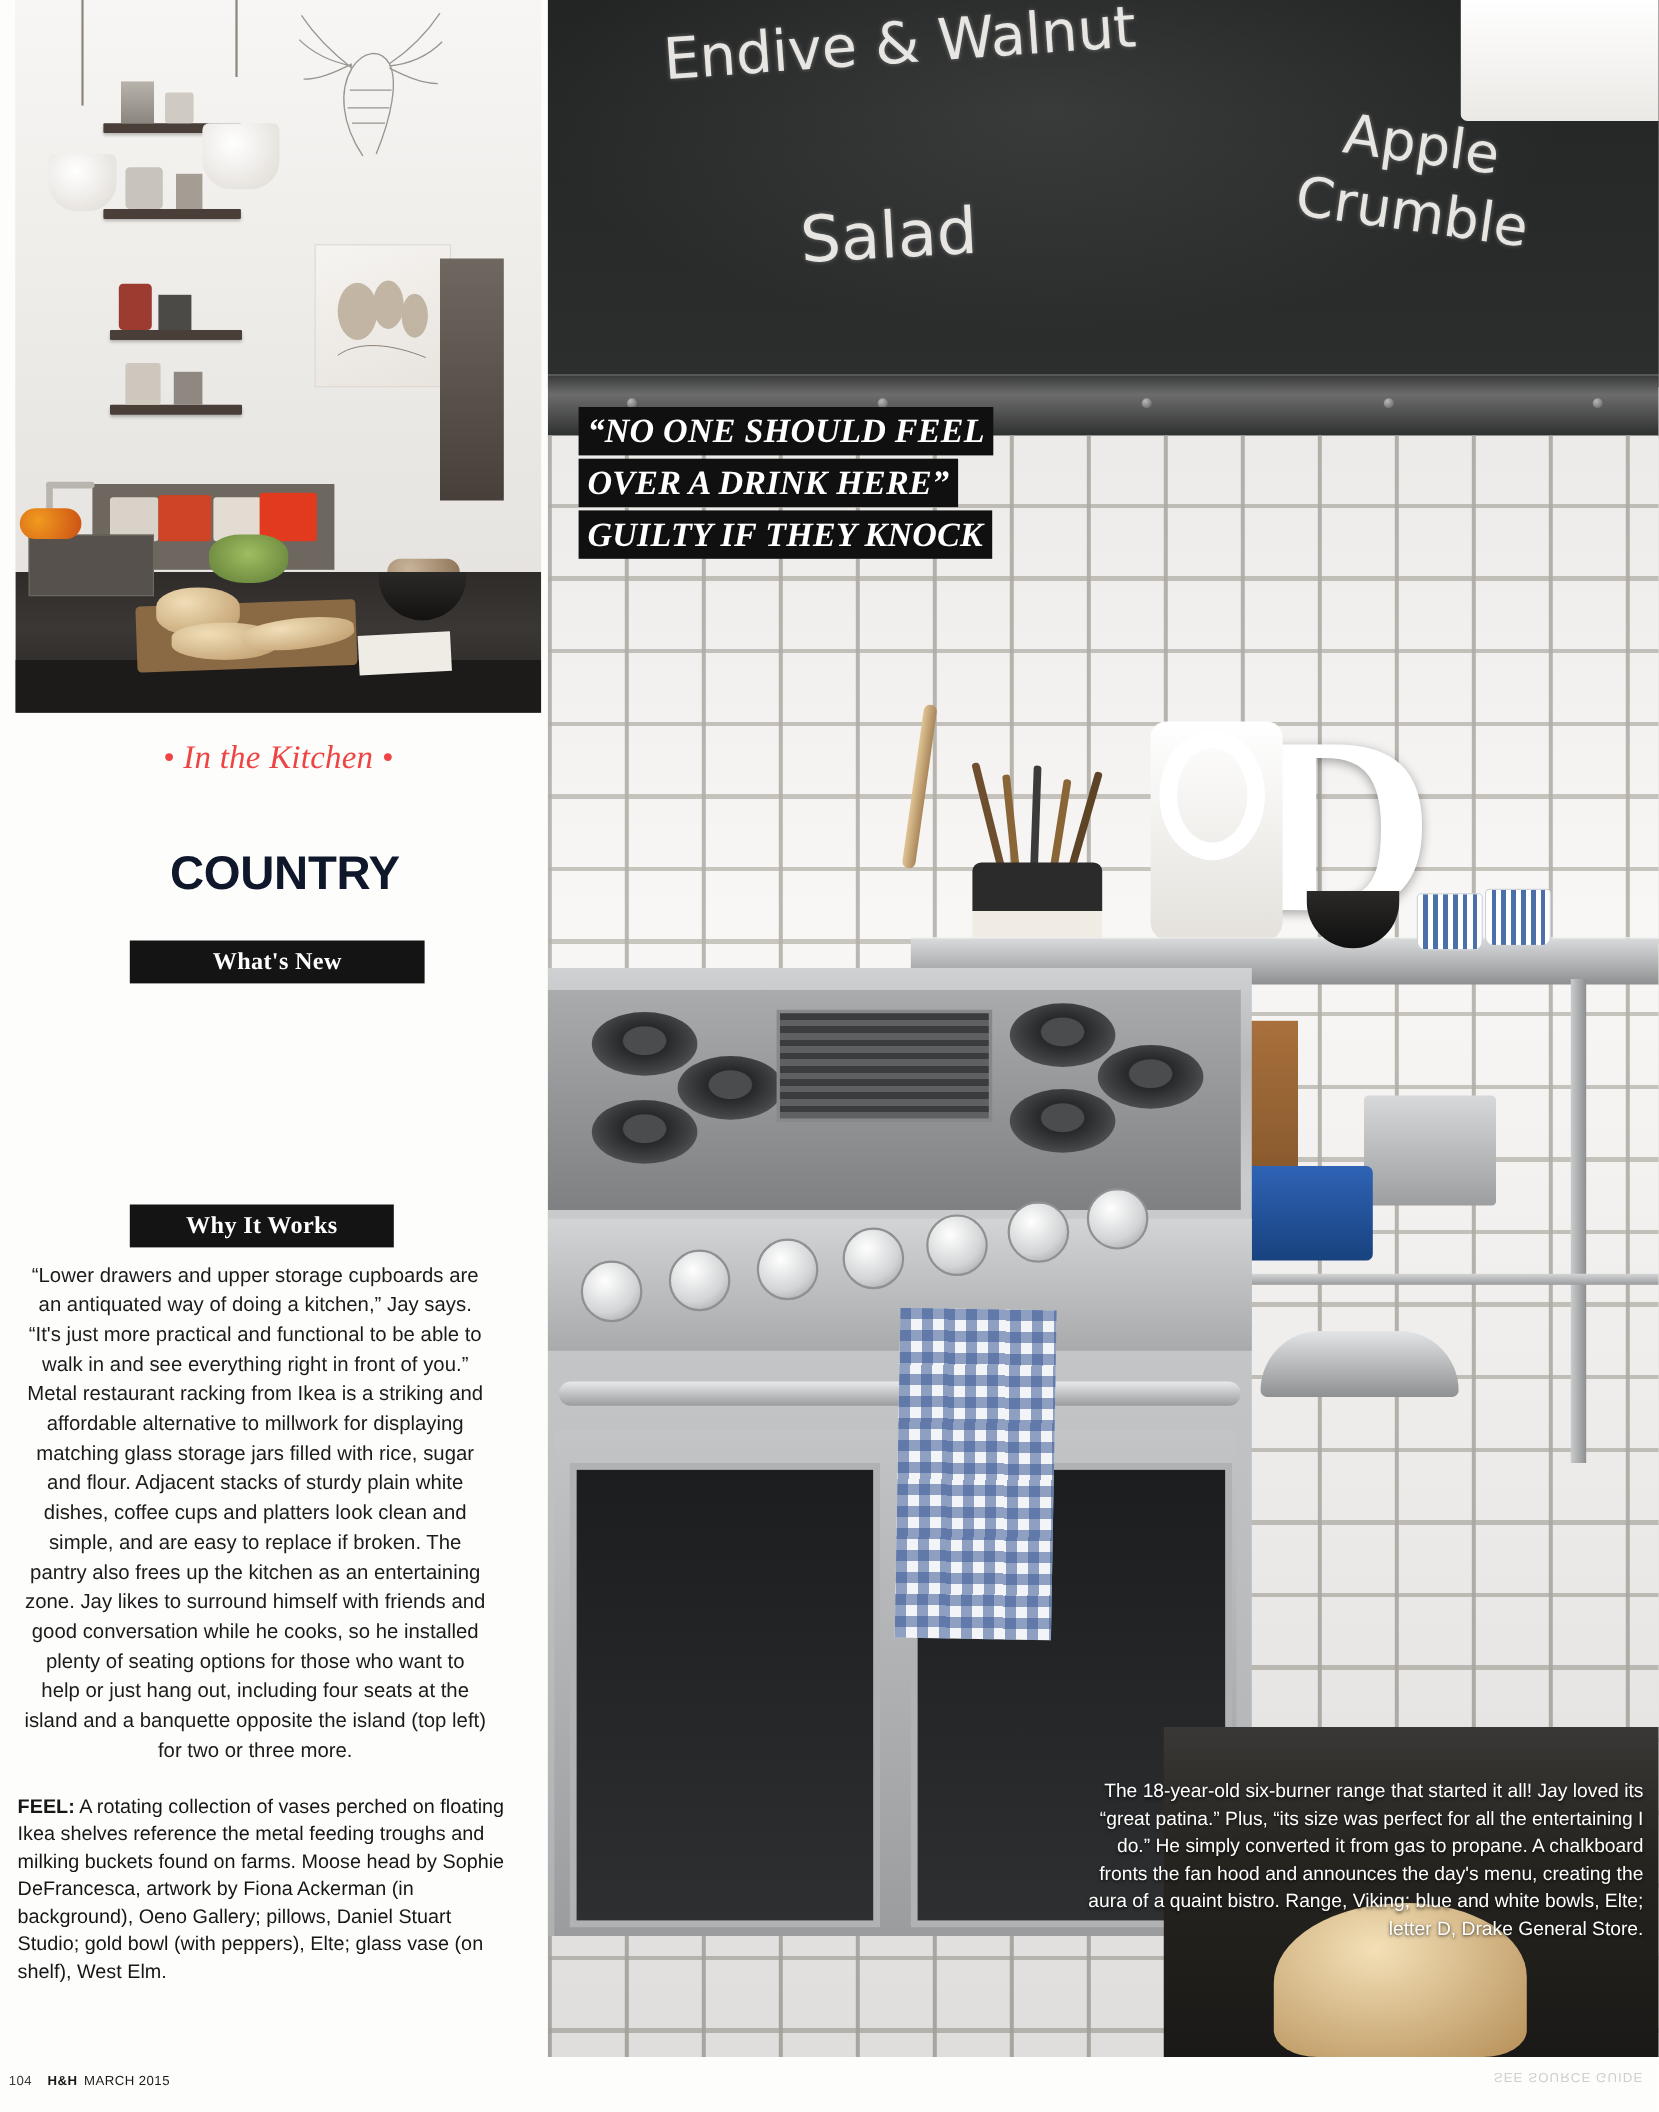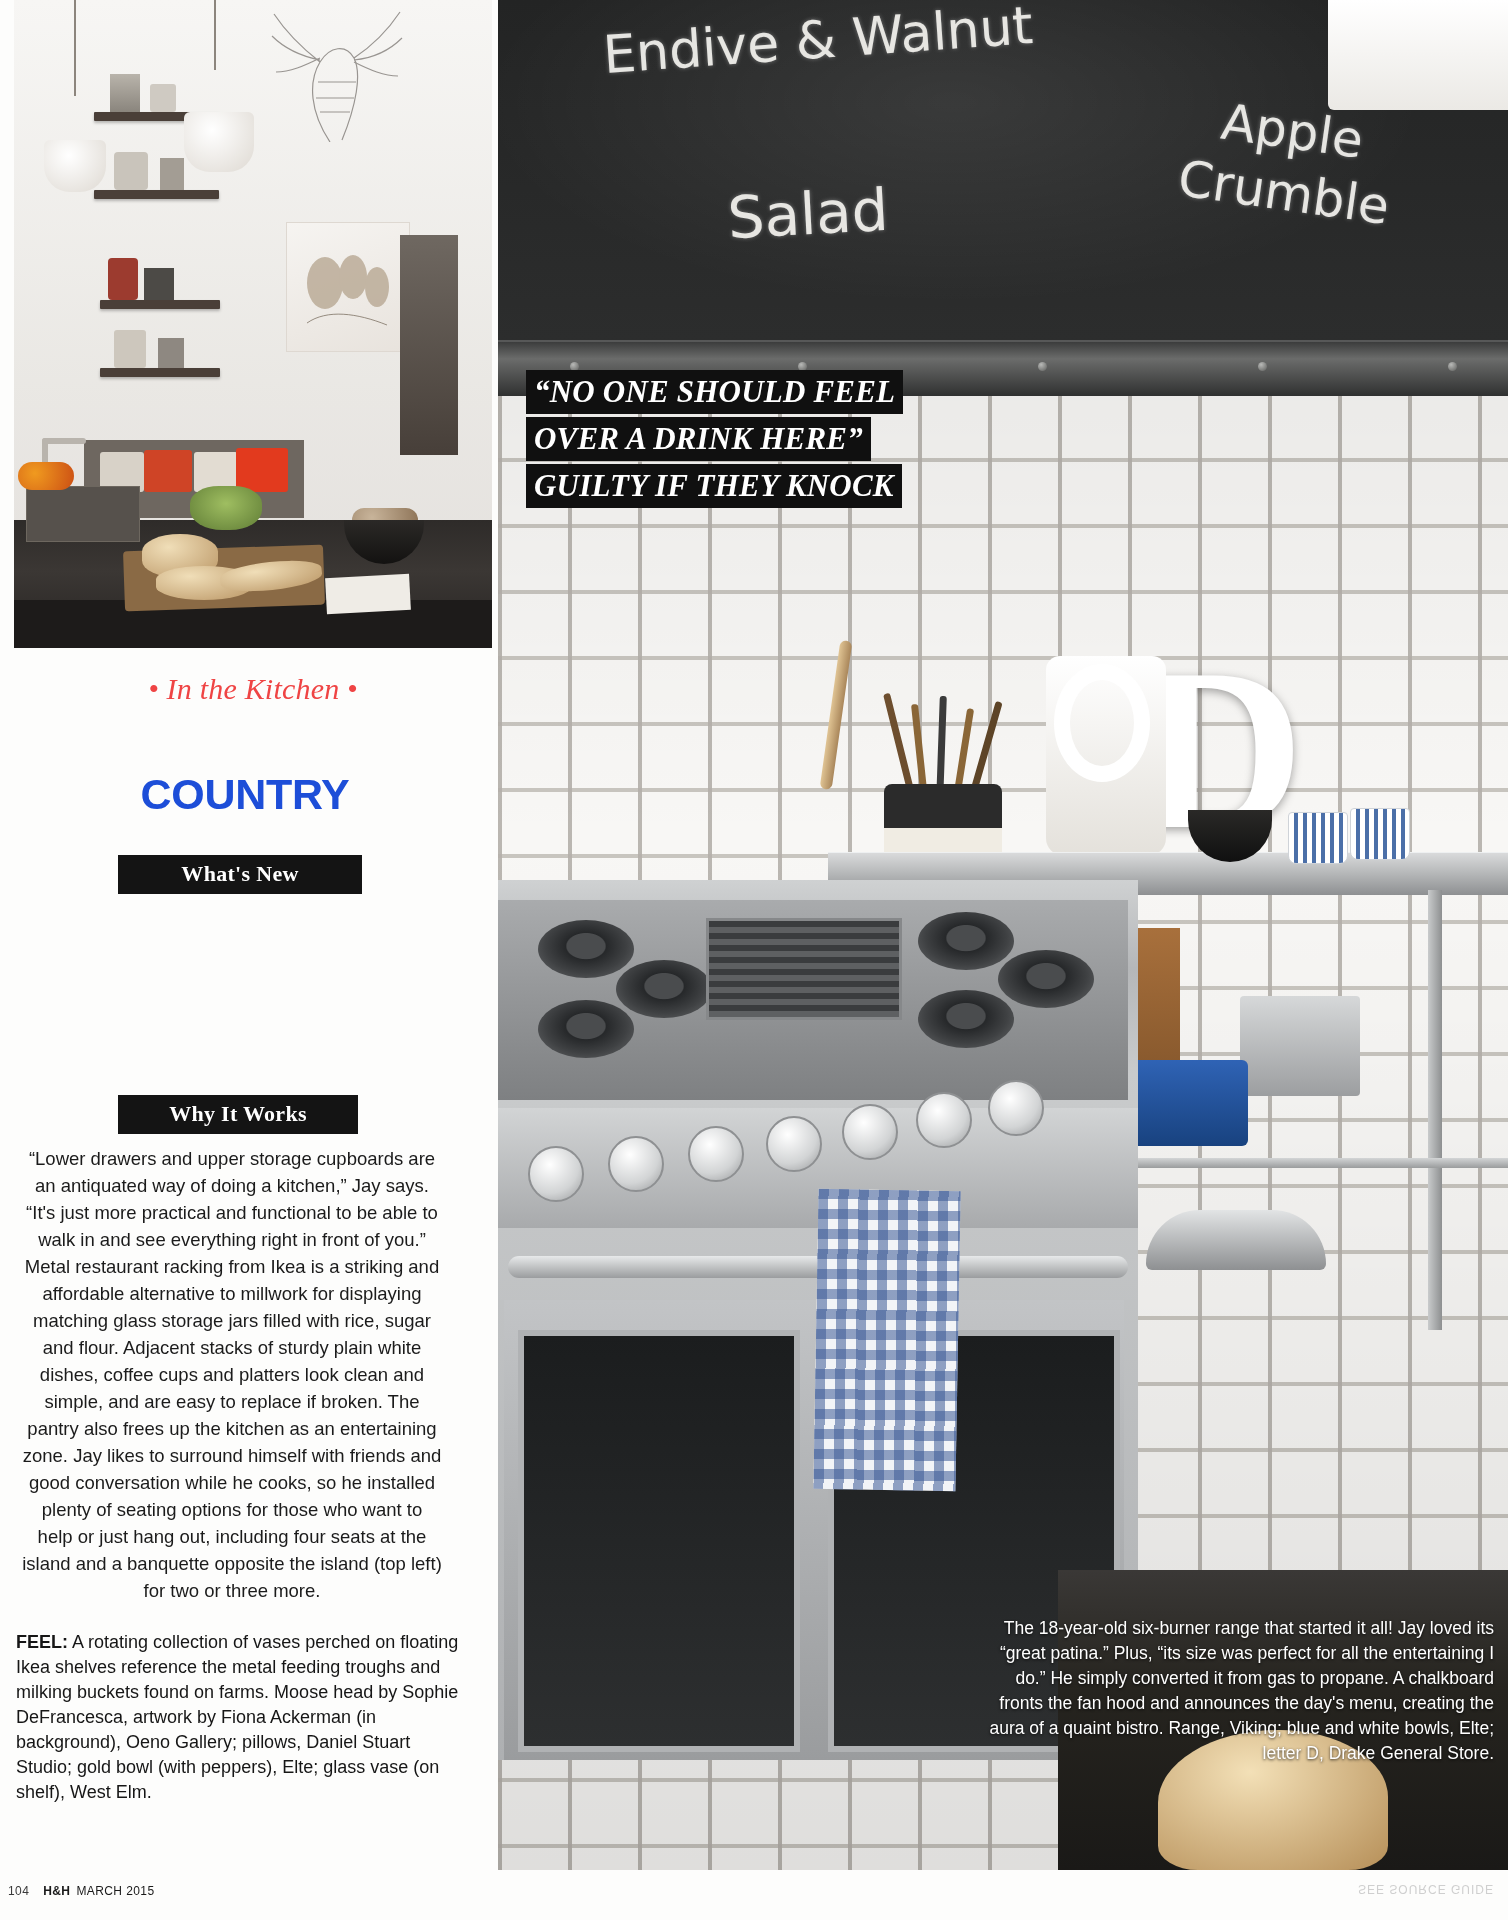--- a/index.html
+++ b/index.html
@@ -188,43 +188,43 @@
     width: 478px;
     text-align: center;
     font-size: 43px;
     font-weight: 400;
     letter-spacing: -0.5px;
     color: #d8199a;
     white-space: nowrap;
   }
   .headline2 {
     position: absolute;
-    left: 6px;
+    left: 20px;
     top: 770px;
     width: 478px;
     text-align: center;
     font-size: 43px;
     font-weight: 700;
     letter-spacing: -0.3px;
-    color: #1d4ed8;
+    color: #0f172a;
   }
 
   
   .sec-label {
     position: absolute;
     background: #141414;
     color: #ffffff;
     font-family: "Liberation Serif", serif;
     font-size: 22px;
     font-weight: 700;
     text-align: center;
     padding: 6px 0 7px 0;
     letter-spacing: 0.3px;
   }
-  .sec-label.l1 { left: 118px; top: 855px; width: 244px; }
+  .sec-label.l1 { left: 118px; top: 855px; width: 268px; }
   .sec-label.l2 { left: 118px; top: 1095px; width: 240px; }
 
   .body-text {
     position: absolute;
     font-size: 18.5px;
     line-height: 27px;
     color: #1b1b1b;
     text-align: center;
   }
   .body-text.t1 { left: 22px; top: 905px; width: 420px; }

